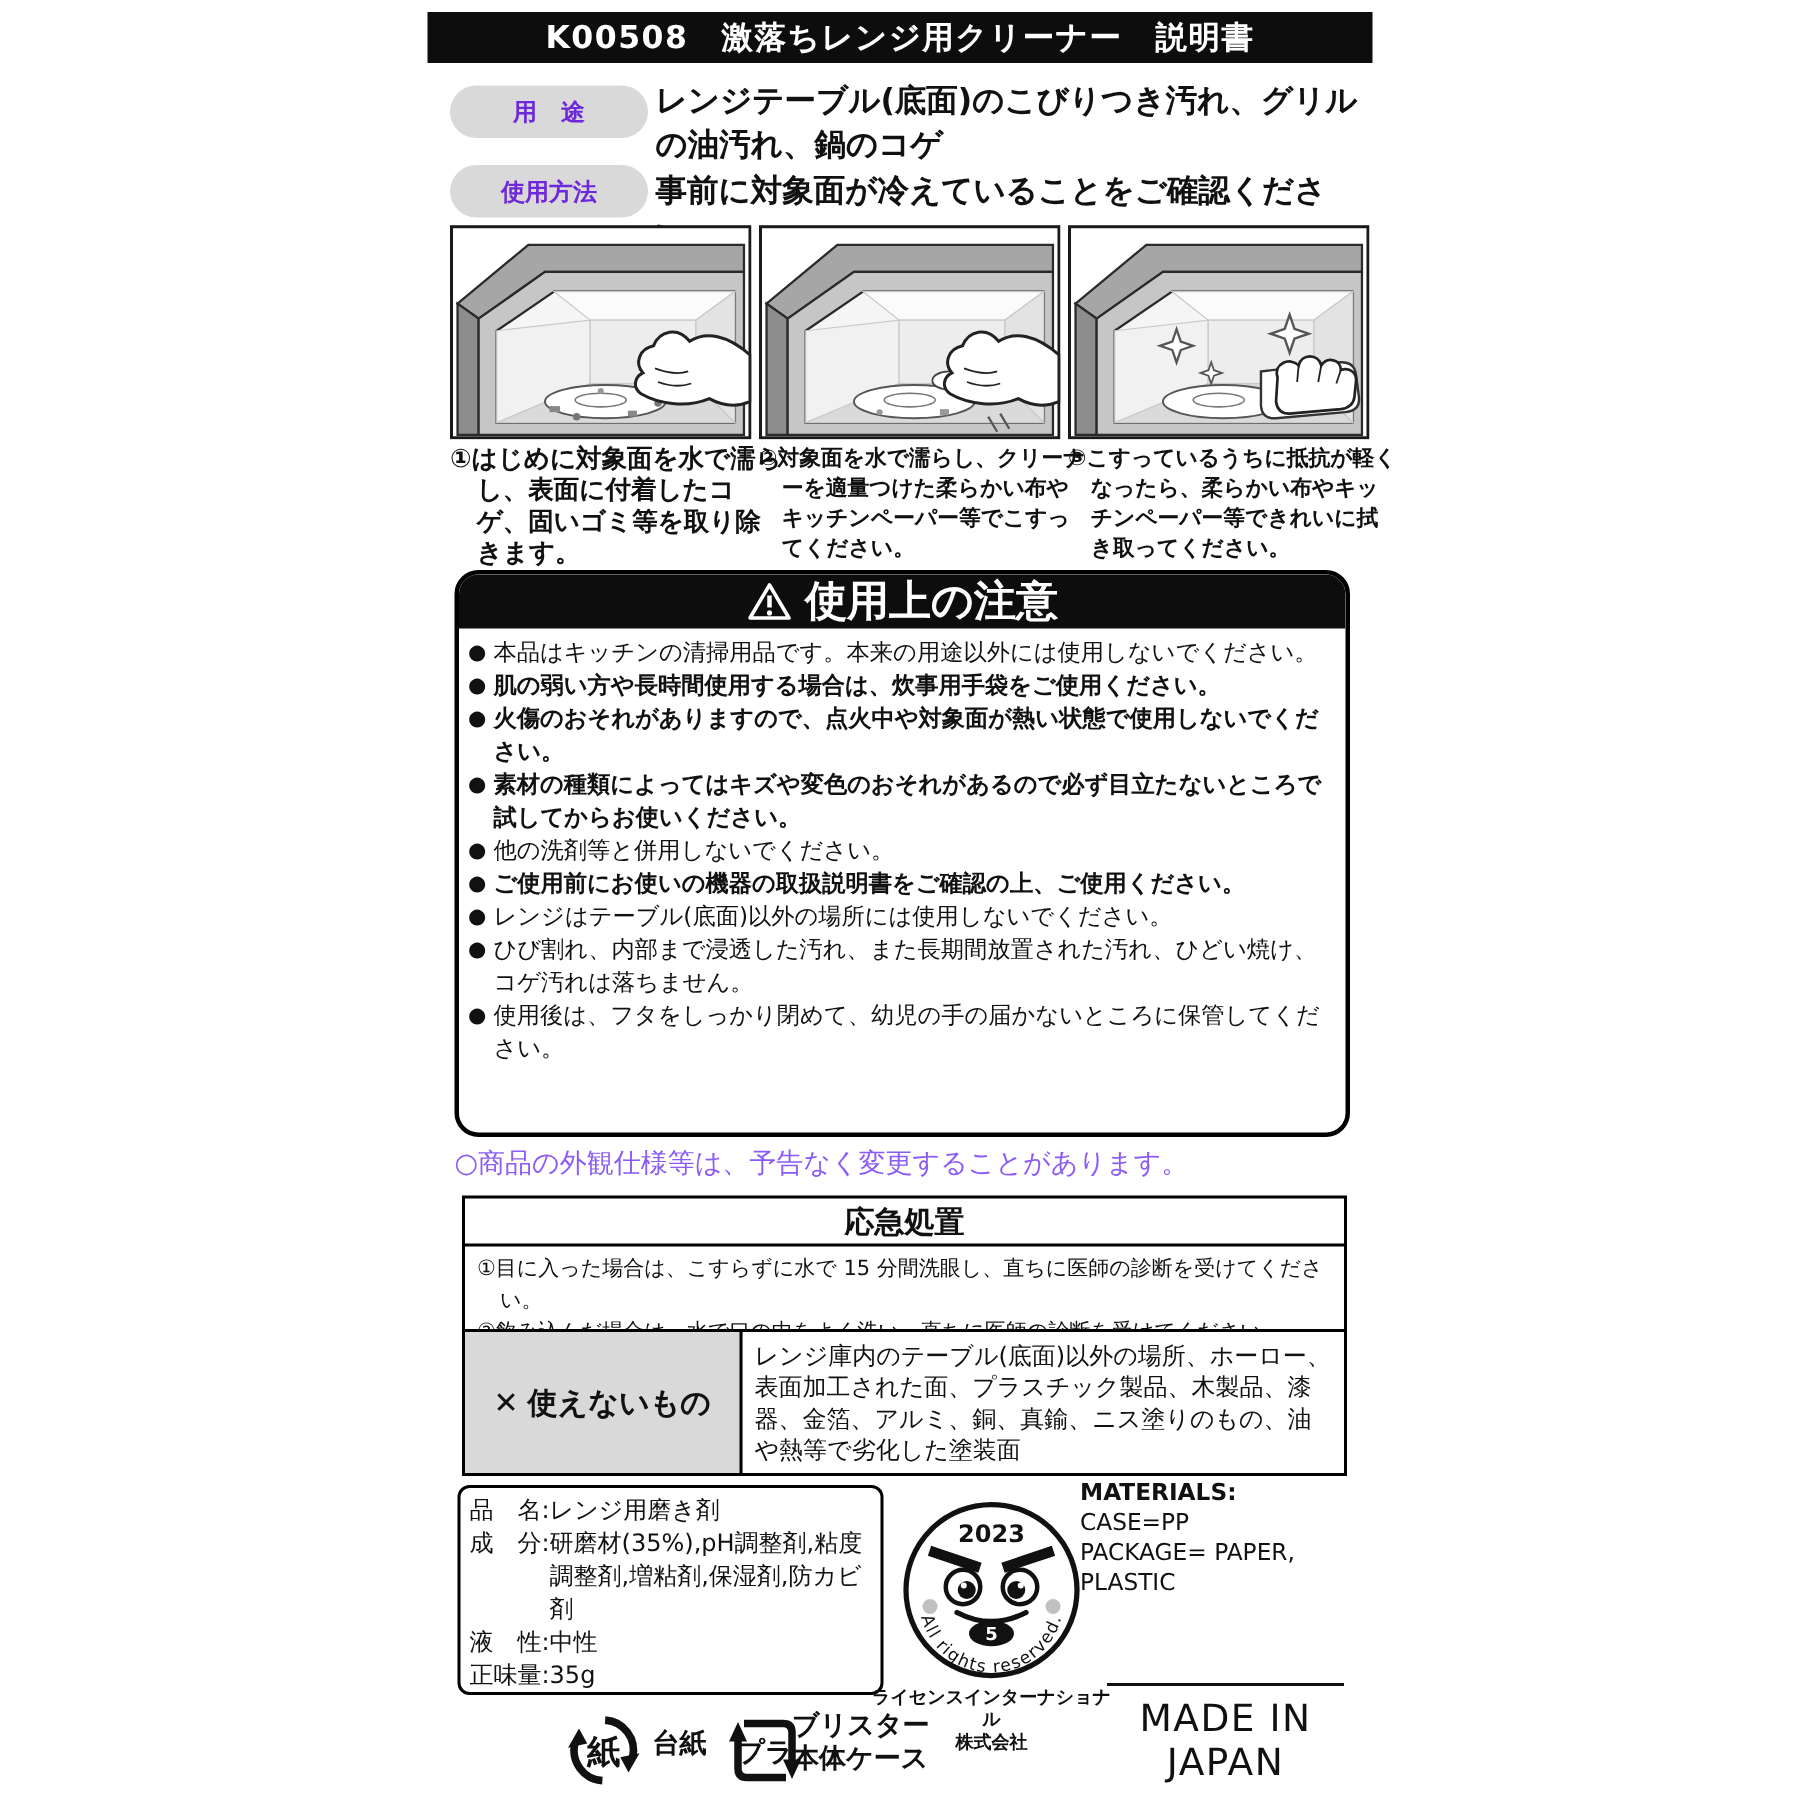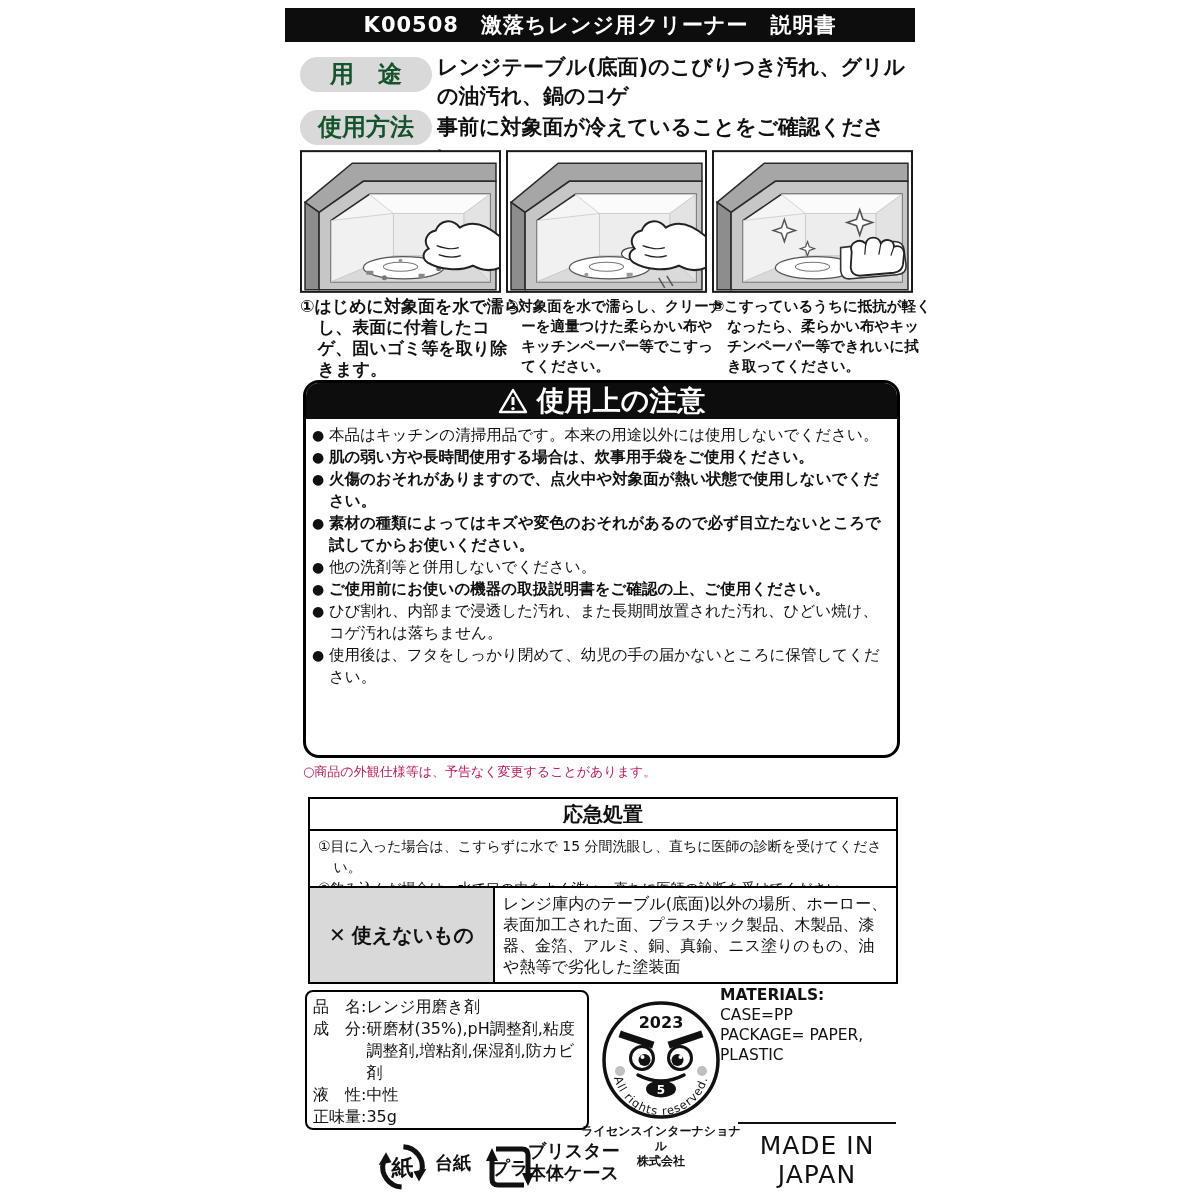--- a/index.html
+++ b/index.html
@@ -6,40 +6,40 @@
   #page{position:relative;width:1200px;height:1200px;background:#ffffff;overflow:hidden;
         font-family:"DejaVu Sans","Liberation Sans",sans-serif;color:#111;}
   .abs{position:absolute;}
 
   
   .titlebar{left:285px;top:8px;width:630px;height:34px;background:#0d0d0d;color:#fff;
             font-size:21px;font-weight:bold;text-align:center;line-height:34px;letter-spacing:1px;}
 
   
   .pill{background:#d9d9d9;border-radius:18px;text-align:center;font-weight:bold;
-        font-size:24px;height:35px;line-height:35px;color:#14532d;}
+        font-size:16px;height:35px;line-height:35px;color:#6d28d9;}
   .lead{font-weight:bold;font-size:21px;line-height:29px;color:#111;}
 
   
   .panel{width:201px;height:143px;}
   .cap{font-weight:bold;color:#111;padding-left:1.05em;text-indent:-1.05em;}
   .cap1{font-size:17px;line-height:21px;}
   .cap23{font-size:14.5px;line-height:20px;}
 
   
   .caution{left:303px;top:380px;width:597px;height:378px;border:3px solid #000;border-radius:16px;
            background:#fff;box-sizing:border-box;overflow:hidden;}
   .caution-head{height:36px;background:#0d0d0d;color:#fff;display:flex;align-items:center;
                 justify-content:center;gap:9px;font-size:28px;font-weight:bold;}
   .caution-body{padding:5px 4px 4px 6px;}
   .c-item{position:relative;padding-left:17px;font-size:15.5px;line-height:22px;}
   .c-item::before{content:"●";position:absolute;left:0;top:0;font-size:14px;}
   .bd{font-weight:bold;}
 
-  .notice-line{left:303px;top:763px;font-size:13px;color:#be185d;}
+  .notice-line{left:303px;top:763px;font-size:18px;color:#8b5cf6;}
 
   
   .firstaid{left:308px;top:797px;width:590px;border:2px solid #000;box-sizing:border-box;background:#fff;}
   .fa-head{border-bottom:2px solid #000;text-align:center;font-weight:bold;font-size:20px;
            height:30px;line-height:30px;}
   .fa-body{padding:5px 8px 6px 8px;}
   .fa-item{font-size:14px;line-height:21px;padding-left:1.1em;text-indent:-1.1em;}
 
   
   .notuse{left:308px;top:886px;width:590px;border:2px solid #000;box-sizing:border-box;
@@ -159,20 +159,21 @@
       </svg>
       <span>使用上の注意</span>
     </div>
     <div class="caution-body">
       <div class="c-item">本品はキッチンの清掃用品です。本来の用途以外には使用しないでください。</div>
       <div class="c-item bd">肌の弱い方や長時間使用する場合は、炊事用手袋をご使用ください。</div>
       <div class="c-item bd">火傷のおそれがありますので、点火中や対象面が熱い状態で使用しないでください。</div>
       <div class="c-item bd">素材の種類によってはキズや変色のおそれがあるので必ず目立たないところで試してからお使いください。</div>
       <div class="c-item">他の洗剤等と併用しないでください。</div>
       <div class="c-item bd">ご使用前にお使いの機器の取扱説明書をご確認の上、ご使用ください。</div>
+      <div class="c-item">レンジはテーブル(底面)以外の場所には使用しないでください。</div>
       <div class="c-item">ひび割れ、内部まで浸透した汚れ、また長期間放置された汚れ、ひどい焼け、コゲ汚れは落ちません。</div>
       <div class="c-item">使用後は、フタをしっかり閉めて、幼児の手の届かないところに保管してください。</div>
 
     </div>
   </div>
 
   <div class="abs notice-line">○商品の外観仕様等は、予告なく変更することがあります。</div>
 
   <div class="abs firstaid">
     <div class="fa-head">応急処置</div>

